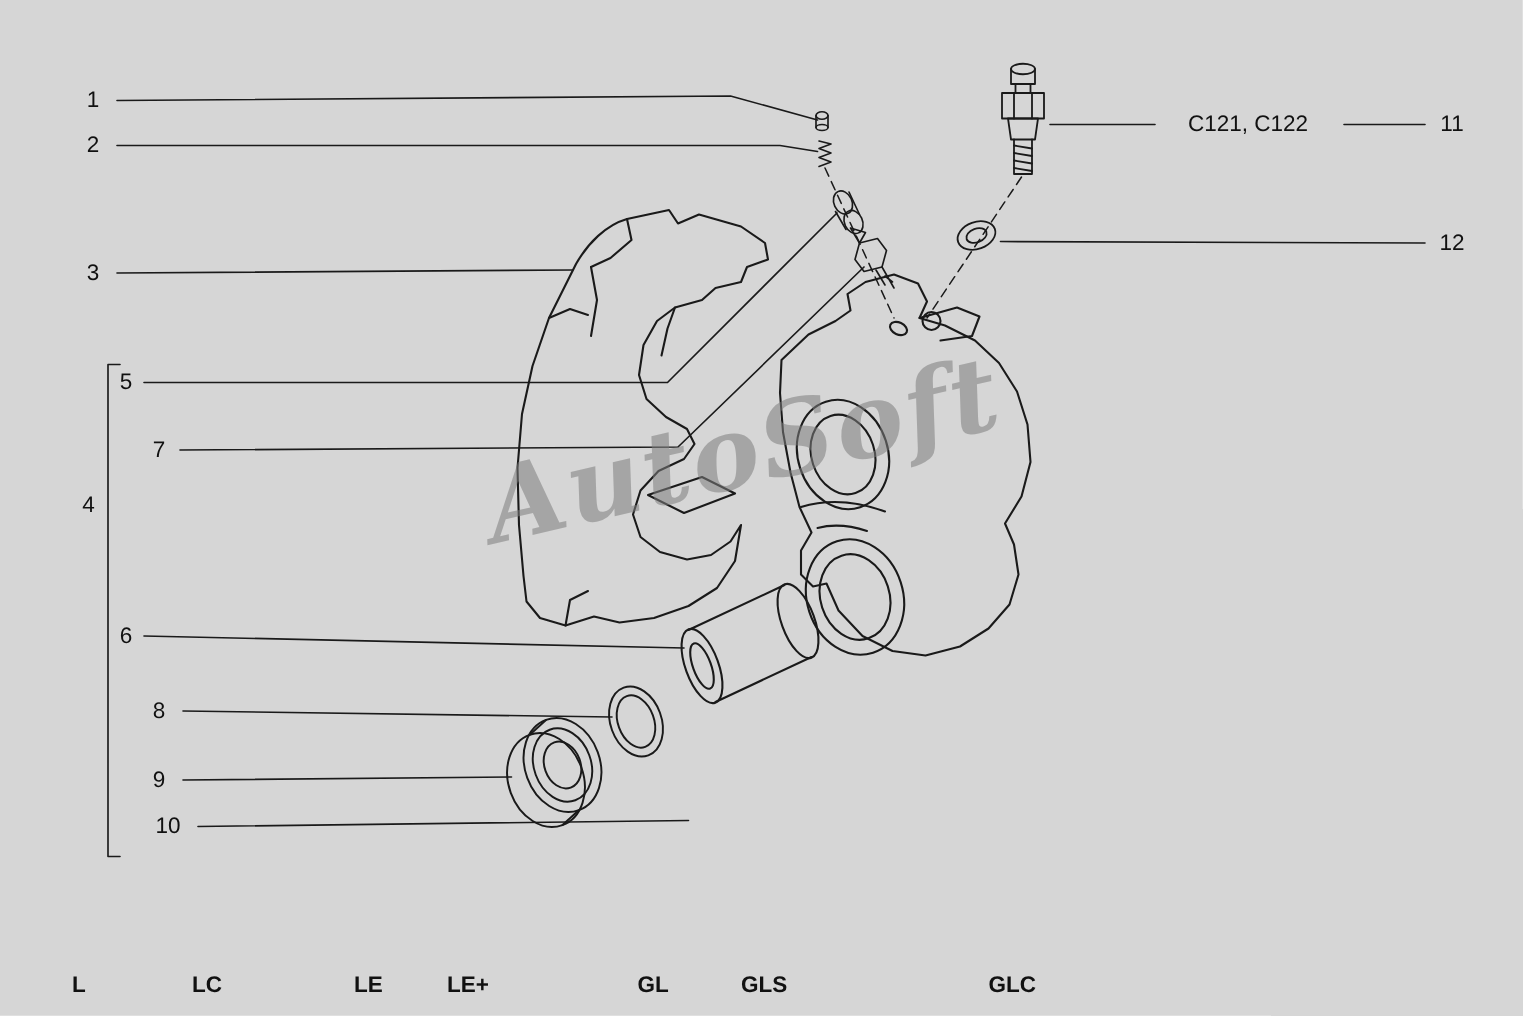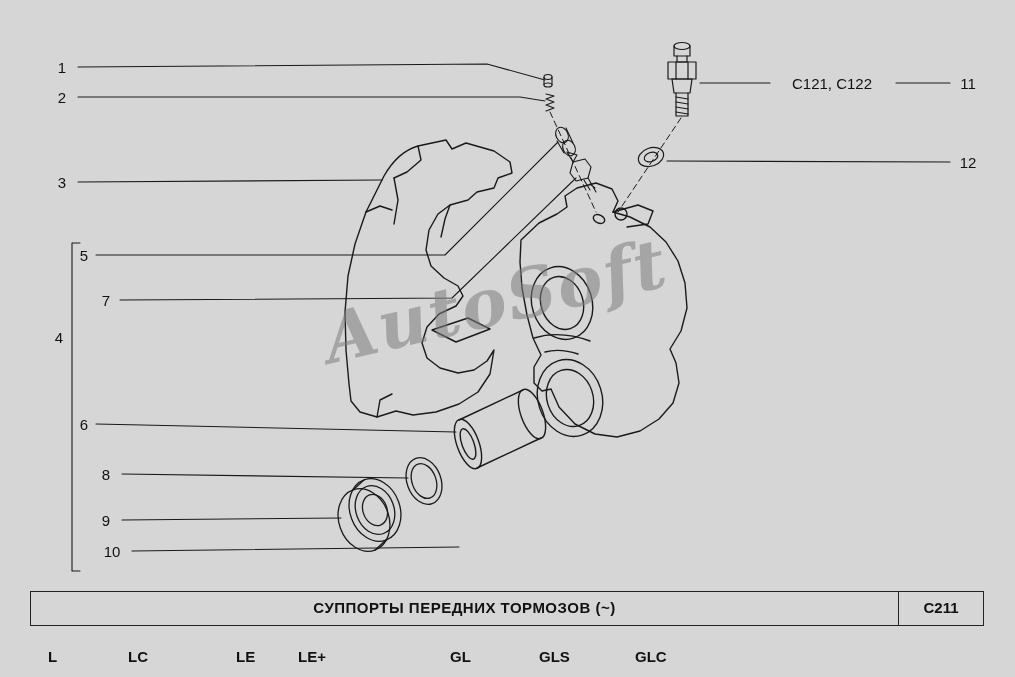--- a/index.html
+++ b/index.html
@@ -194,26 +194,22 @@
   <span class="callout" style="left:106px;top:300px">7</span>
   <span class="callout" style="left:59px;top:337px">4</span>
   <span class="callout" style="left:84px;top:424px">6</span>
   <span class="callout" style="left:106px;top:474px">8</span>
   <span class="callout" style="left:106px;top:520px">9</span>
   <span class="callout" style="left:112px;top:551px">10</span>
   <span class="callout" style="left:968px;top:83px">11</span>
   <span class="callout" style="left:968px;top:162px">12</span>
   <span class="callout" style="left:832px;top:83px">C121, C122</span>
 
-  <div class="footer-table">
-    <div class="footer-title">СУППОРТЫ ПЕРЕДНИХ ТОРМОЗОВ (~)</div>
-    <div class="footer-code">C211</div>
-  </div>
 
   <span class="variant" style="left:48px">L</span>
   <span class="variant" style="left:128px">LC</span>
   <span class="variant" style="left:236px">LE</span>
   <span class="variant" style="left:298px">LE+</span>
-  <span class="variant" style="left:450px">GL</span>
-  <span class="variant" style="left:539px">GLS</span>
-  <span class="variant" style="left:635px">GLC</span>
+  <span class="variant" style="left:425px">GL</span>
+  <span class="variant" style="left:494px">GLS</span>
+  <span class="variant" style="left:659px">GLC</span>
 
 </div>
 
 </body></html>

